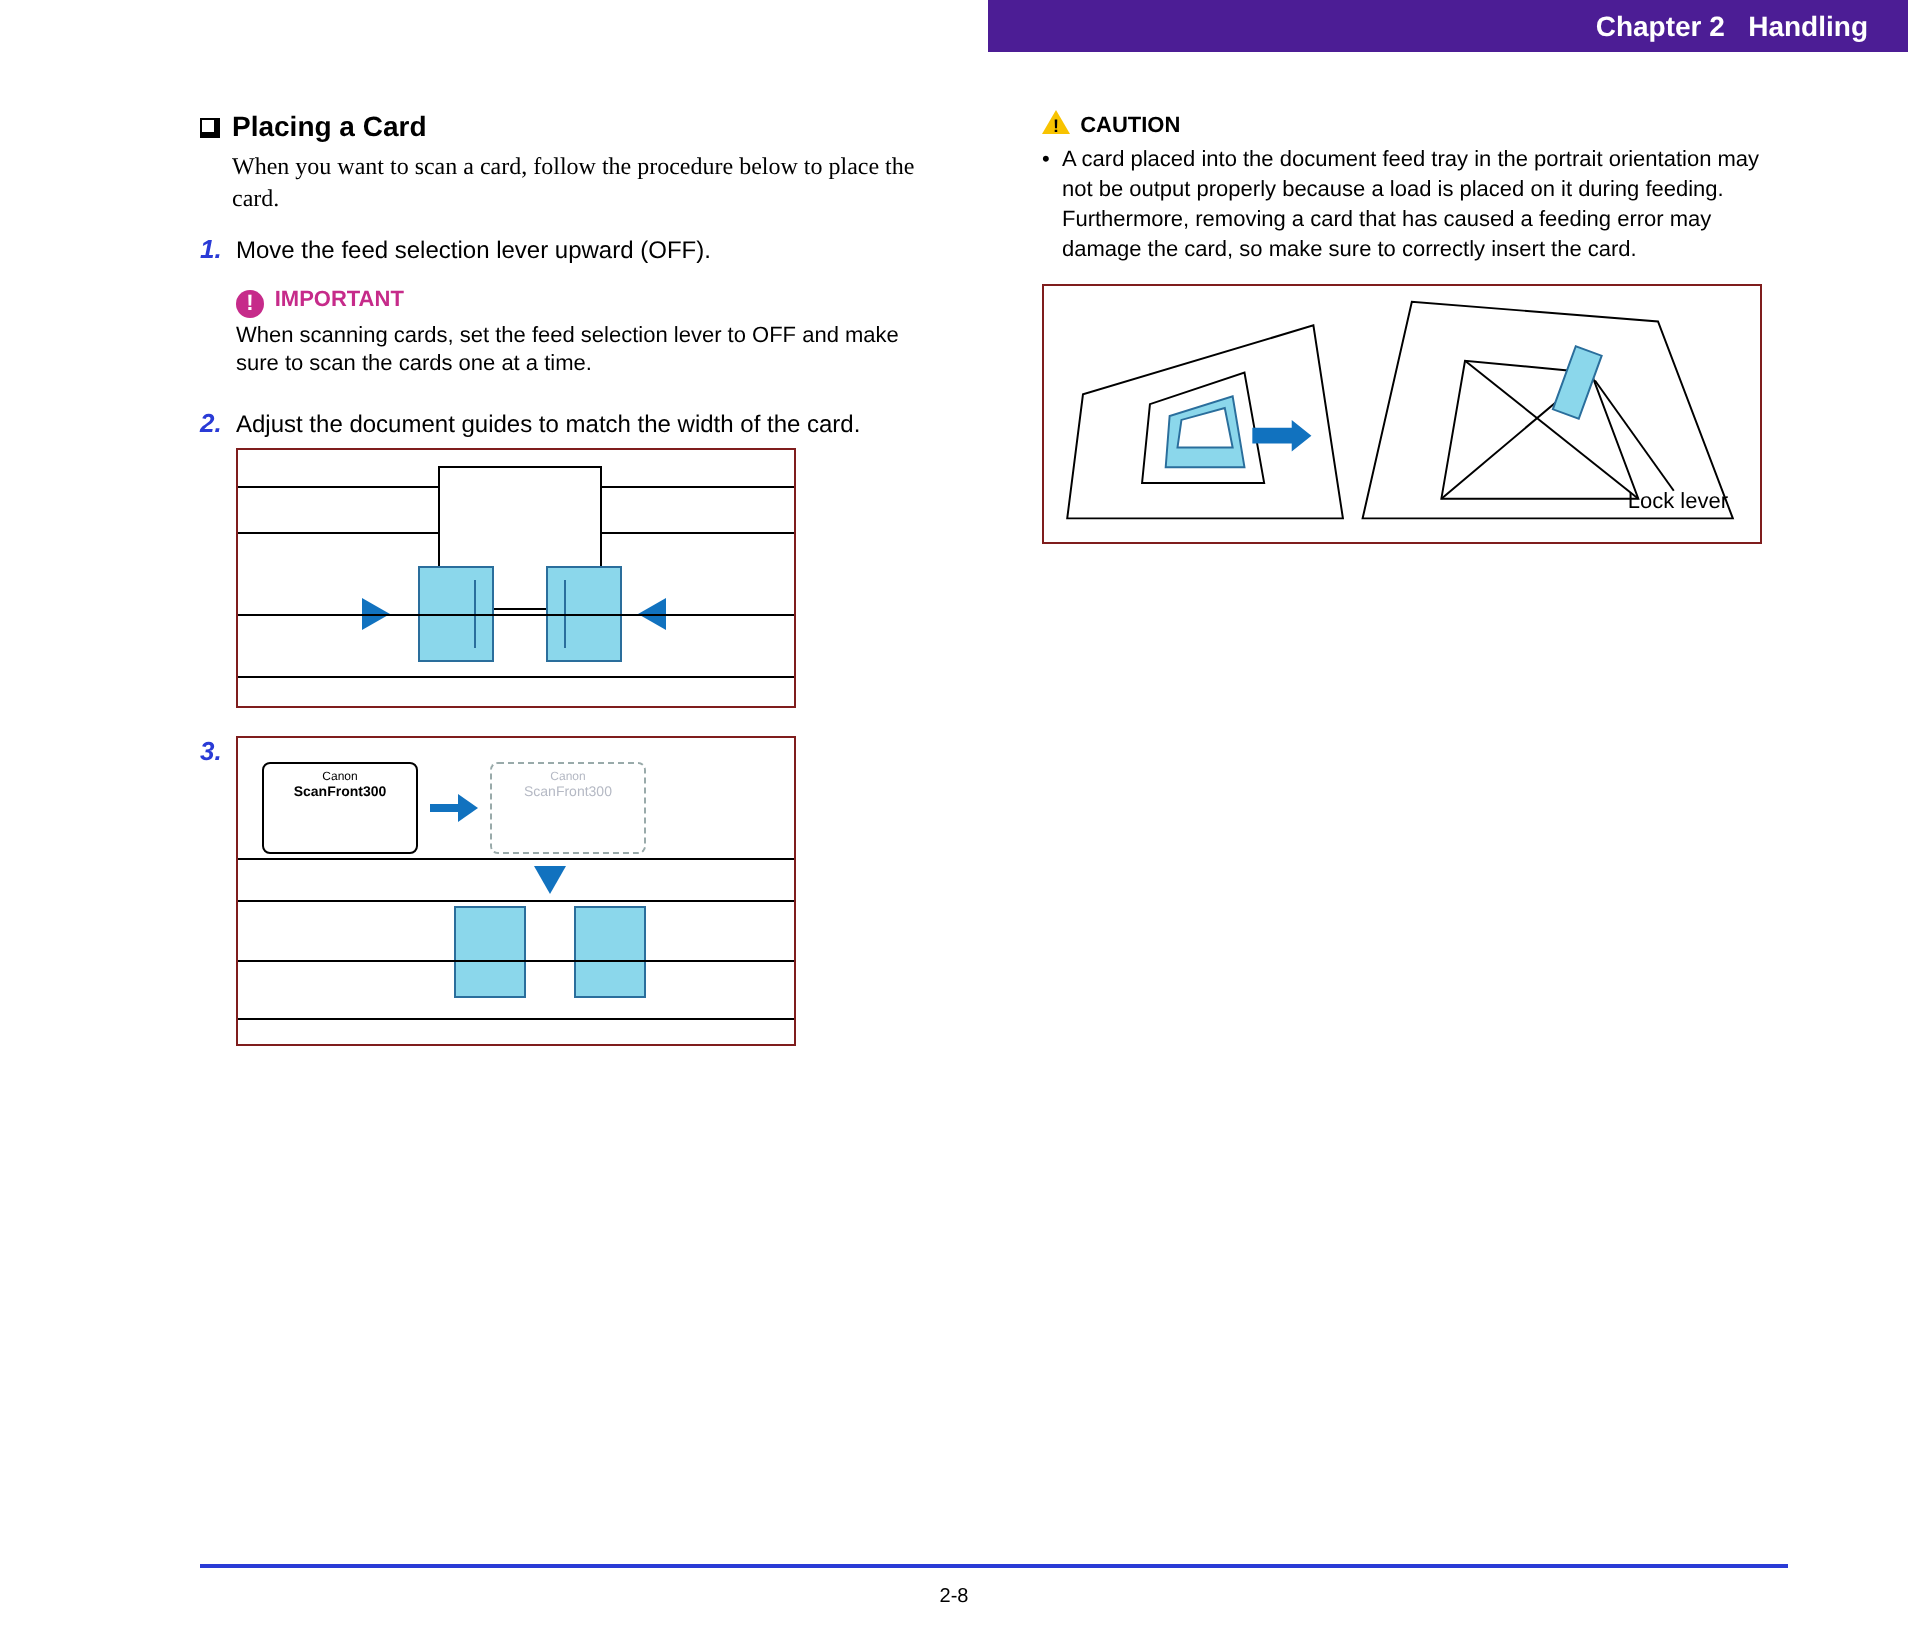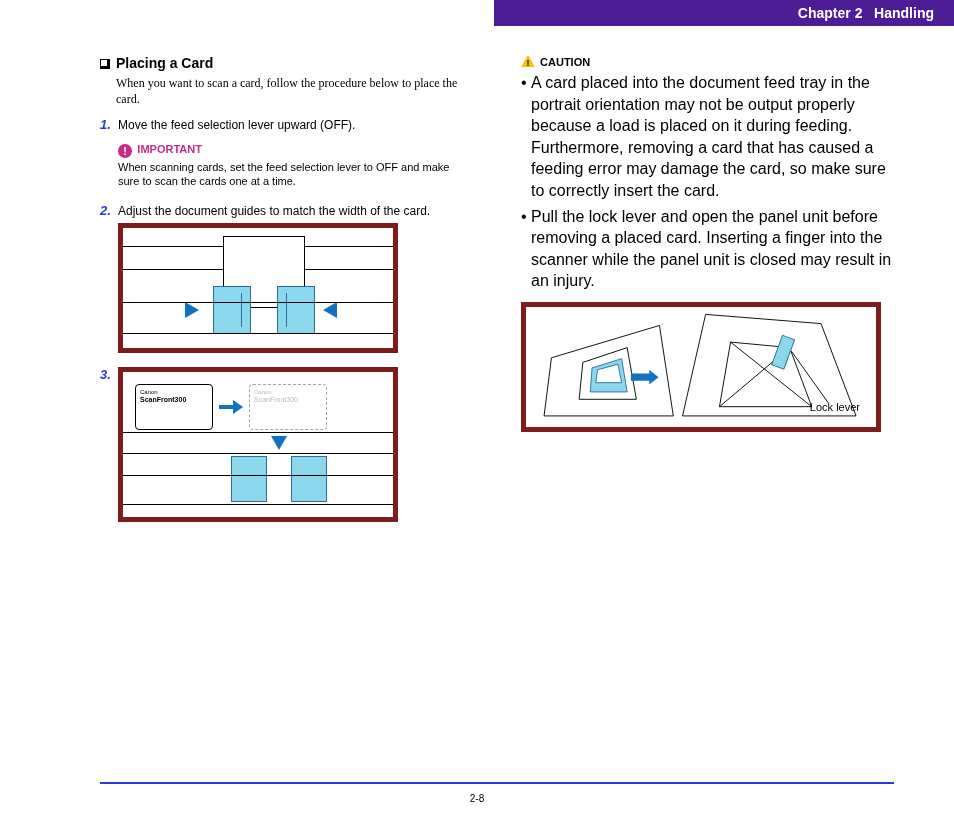--- a/index.html
+++ b/index.html
@@ -109,25 +109,26 @@
     color: #c62b8a;
     font-weight: bold;
     font-size: 11px;
   }
   .imp-text {
     font-size: 11px;
     line-height: 1.35;
     margin-top: 2px;
   }
   .figure {
-    border: 5px solid #7f1d1d;
+    border: 1px solid #7f1d1d;
     margin-top: 4px;
     background: #fff;
     position: relative;
     box-sizing: border-box;
+    text-align: center;
   }
   .fig1 { width: 280px; height: 130px; }
   .fig2 { width: 280px; height: 155px; }
   .fig3 { width: 360px; height: 130px; }
   
   .fig1 .tray-top { position:absolute; left:0; right:0; top:18px; height:22px; border-top:1px solid #000; border-bottom:1px solid #000;}
   .fig1 .tray-bot { position:absolute; left:0; right:0; bottom:14px; height:30px; border-top:1px solid #000; border-bottom:1px solid #000;}
   .fig1 .card { position:absolute; left:100px; top:8px; width:80px; height:70px; border:1px solid #000; background:#fff;}
   .fig1 .guideL { position:absolute; left:90px; top:58px; width:36px; height:46px; background:#8bd7eb; border:1px solid #2a6e9c;}
   .fig1 .guideR { position:absolute; left:154px; top:58px; width:36px; height:46px; background:#8bd7eb; border:1px solid #2a6e9c;}
@@ -151,21 +152,21 @@
   .fig2 .guideL { position:absolute; left:108px; top:84px; width:34px; height:44px; background:#8bd7eb; border:1px solid #2a6e9c;}
   .fig2 .guideR { position:absolute; left:168px; top:84px; width:34px; height:44px; background:#8bd7eb; border:1px solid #2a6e9c;}
   .fig2 .adown{ left:148px; top:64px;}
   
   .fig3 svg { width:100%; height:100%; }
   
   .caution-row { font-weight: bold; font-size: 11px; margin-bottom: 4px;}
   .warn-icon { display:inline-block; position:relative; width:14px; height:12px; vertical-align:-1px; margin-right:2px;}
   .warn-icon::before{content:"";position:absolute;left:0;bottom:0;width:0;height:0;border-left:7px solid transparent;border-right:7px solid transparent;border-bottom:12px solid #f8c300;}
   .warn-icon::after{content:"!";position:absolute;left:0;right:0;bottom:-1px;text-align:center;font-size:9px;font-weight:bold;color:#000;}
-  ul.caution-list { list-style:none; padding:0; margin:0 0 10px 0; font-size:16px; line-height:1.35;}
+  ul.caution-list { list-style:none; padding:0; margin:0 0 10px 0; font-size:11px; line-height:1.35;}
   ul.caution-list li { position:relative; padding-left:10px; margin-bottom:4px;}
   ul.caution-list li::before{content:"•"; position:absolute; left:0; top:0;}
   .lock-label { position:absolute; right:16px; bottom:14px; font-size:11px;}
   .lock-line { stroke:#000; stroke-width:1;}
   .footer-line { position:absolute; left:100px; right:60px; bottom:34px; border-top:2px solid #2a3bd6;}
   .page-num { position:absolute; left:0; right:0; bottom:14px; text-align:center; font-size:10px;}
 </style>
 </head>
 <body>
 
@@ -223,21 +224,20 @@
     </ol>
   </div>
 
   <div class="col">
     <div class="caution-row">
       <span class="warn-icon"></span>
       <span>CAUTION</span>
     </div>
     <ul class="caution-list">
       <li>A card placed into the document feed tray in the portrait orientation may not be output properly because a load is placed on it during feeding. Furthermore, removing a card that has caused a feeding error may damage the card, so make sure to correctly insert the card.</li>
-      <li>Pull the lock lever and open the panel unit before removing a placed card. Inserting a finger into the scanner while the panel unit is closed may result in an injury.</li>
     </ul>
     <div class="figure fig3">
       <svg viewBox="0 0 360 130">
 
         <polygon points="10,118 150,118 135,20 18,55" fill="#fff" stroke="#000"></polygon>
         <polygon points="48,100 110,100 100,44 52,60" fill="#fff" stroke="#000"></polygon>
         <polygon points="60,92 100,92 94,56 62,66" fill="#8bd7eb" stroke="#2a6e9c"></polygon>
         <polygon points="66,82 94,82 90,62 68,68" fill="#fff" stroke="#2a6e9c"></polygon>
 
         <polygon points="104,72 124,72 124,68 134,76 124,84 124,80 104,80" fill="#1172bf"></polygon>

